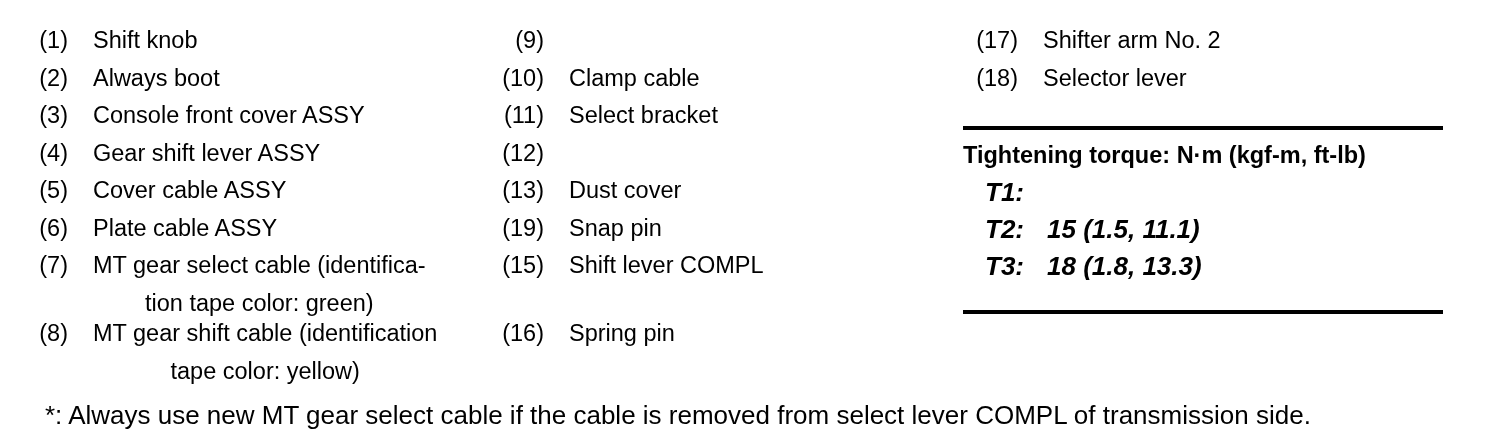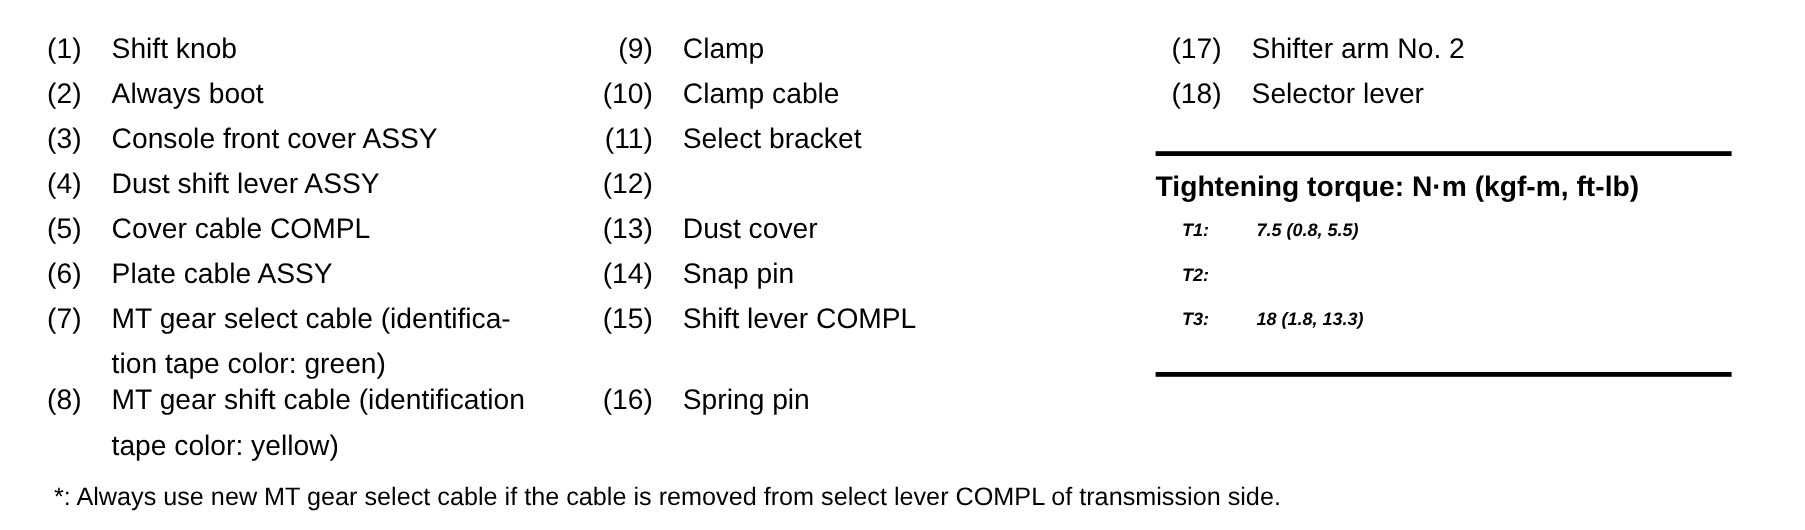--- a/index.html
+++ b/index.html
@@ -40,20 +40,21 @@
     width: 68px;
     flex: 0 0 68px;
     text-align: right;
     padding-right: 0;
   }
   #col-1 .part-num { width: 68px; flex-basis: 68px; }
   .part-label {
     padding-left: 25px;
     white-space: pre-line;
     line-height: 37.5px;
+    text-align: center;
   }
 
   
   #torque-box {
     position: absolute;
     left: 963px;
     top: 126px;
     width: 480px;
   }
   .torque-rule {
@@ -71,42 +72,42 @@
   }
   #torque-heading {
     font-size: 23.5px;
     font-weight: bold;
     line-height: 37px;
     padding-top: 7px;
     white-space: nowrap;
   }
   .torque-row {
     display: flex;
-    font-size: 15px;
+    font-size: 26px;
     font-weight: bold;
     font-style: italic;
     line-height: 37px;
     white-space: nowrap;
     padding-left: 22px;
     align-items: flex-end;
   }
   .torque-key {
     width: 62px;
     flex: 0 0 62px;
   }
   .torque-val {
     flex: 1 1 auto;
   }
 
   
   #footnote {
     position: absolute;
     left: 45px;
     top: 399px;
-    font-size: 21px;
+    font-size: 26px;
     line-height: 32px;
     white-space: nowrap;
     text-align: center;
   }
 </style>
 </head>
 <body>
 
 <div id="page">
 
@@ -118,64 +119,63 @@
     <div class="part-row" style="top:59.5px">
       <span class="part-num">(2)</span>
       <span class="part-label">Always boot</span>
     </div>
     <div class="part-row" style="top:97px">
       <span class="part-num">(3)</span>
       <span class="part-label">Console front cover ASSY</span>
     </div>
     <div class="part-row" style="top:134.5px">
       <span class="part-num">(4)</span>
-      <span class="part-label">Dust shift lever ASSY</span>
+      <span class="part-label">Gear shift lever ASSY</span>
     </div>
     <div class="part-row" style="top:172px">
       <span class="part-num">(5)</span>
-      <span class="part-label">Cover cable COMPL</span>
+      <span class="part-label">Cover cable ASSY</span>
     </div>
     <div class="part-row" style="top:209.5px">
       <span class="part-num">(6)</span>
       <span class="part-label">Plate cable ASSY</span>
     </div>
     <div class="part-row" style="top:247px">
       <span class="part-num">(7)</span>
       <span class="part-label">MT gear select cable (identifica-
 tion tape color: green)</span>
     </div>
     <div class="part-row" style="top:315px">
       <span class="part-num">(8)</span>
       <span class="part-label">MT gear shift cable (identification
 tape color: yellow)</span>
     </div>
   </div>
 
   <div class="parts-col" id="col-2">
     <div class="part-row" style="top:22px">
       <span class="part-num">(9)</span>
-      <span class="part-label">Clamp</span>
     </div>
     <div class="part-row" style="top:59.5px">
       <span class="part-num">(10)</span>
       <span class="part-label">Clamp cable</span>
     </div>
     <div class="part-row" style="top:97px">
       <span class="part-num">(11)</span>
       <span class="part-label">Select bracket</span>
     </div>
     <div class="part-row" style="top:134.5px">
       <span class="part-num">(12)</span>
     </div>
     <div class="part-row" style="top:172px">
       <span class="part-num">(13)</span>
       <span class="part-label">Dust cover</span>
     </div>
     <div class="part-row" style="top:209.5px">
-      <span class="part-num">(14)</span>
+      <span class="part-num">(19)</span>
       <span class="part-label">Snap pin</span>
     </div>
     <div class="part-row" style="top:247px">
       <span class="part-num">(15)</span>
       <span class="part-label">Shift lever COMPL</span>
     </div>
     <div class="part-row" style="top:315px">
       <span class="part-num">(16)</span>
       <span class="part-label">Spring pin</span>
     </div>
@@ -190,24 +190,24 @@
       <span class="part-num">(18)</span>
       <span class="part-label">Selector lever</span>
     </div>
   </div>
 
   <div id="torque-box">
     <div class="torque-rule" id="torque-rule-top"></div>
     <div id="torque-heading">Tightening torque: N·m (kgf-m, ft-lb)</div>
     <div class="torque-row">
       <span class="torque-key">T1:</span>
-      <span class="torque-val">7.5 (0.8, 5.5)</span>
     </div>
     <div class="torque-row">
       <span class="torque-key">T2:</span>
+      <span class="torque-val">15 (1.5, 11.1)</span>
     </div>
     <div class="torque-row">
       <span class="torque-key">T3:</span>
       <span class="torque-val">18 (1.8, 13.3)</span>
     </div>
     <div id="torque-rule-bottom"></div>
   </div>
 
   <div id="footnote">*: Always use new MT gear select cable if the cable is removed from select lever COMPL of transmission side.</div>
 

